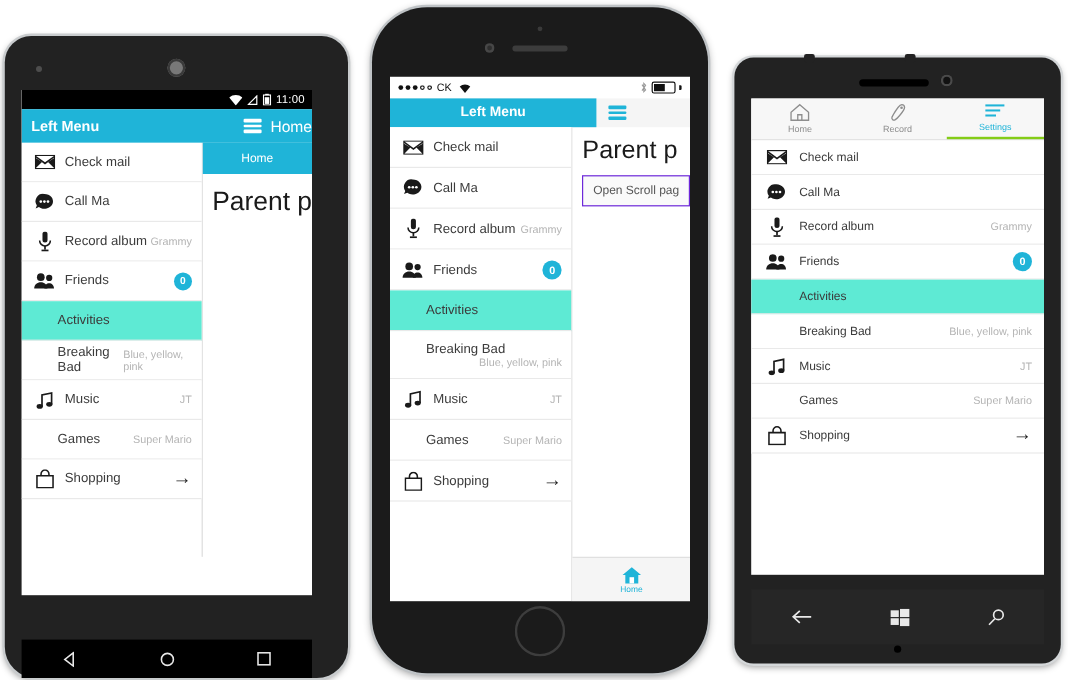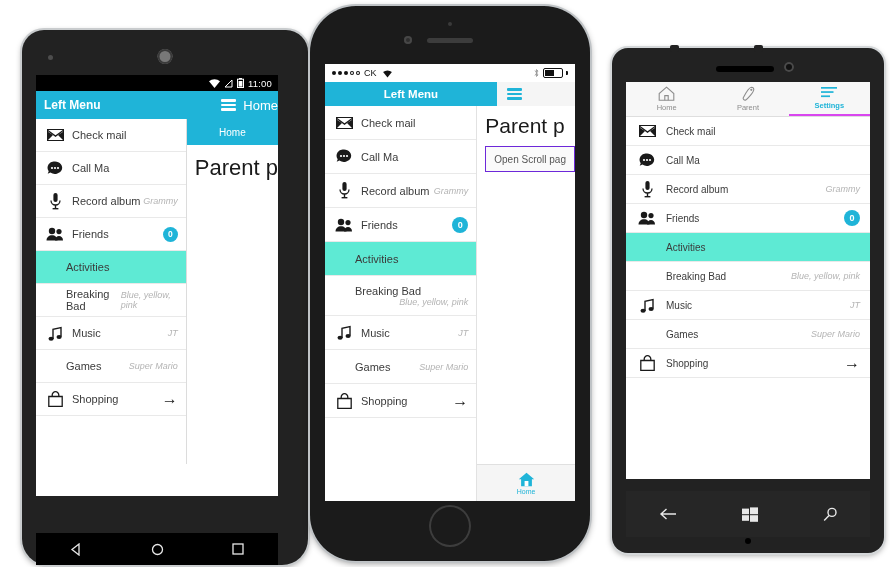--- a/index.html
+++ b/index.html
@@ -8,21 +8,21 @@
     font-family:"Liberation Sans", sans-serif;
   }
   .stage{position:absolute;inset:0;}
 
   
   .device{position:absolute;}
   .bezel{position:absolute;inset:0;background:#1d1d1d;}
   .screen{position:absolute;background:#ffffff;overflow:hidden;}
 
   
-  #android{left:22px;top:30px;width:286px;height:535px;}
+  #android{left:4px;top:30px;width:286px;height:535px;}
   #android .bezel{
     border-radius:22px 22px 26px 26px;
     background:#222222;
     box-shadow:0 0 0 2px #c9ccce, 0 2px 6px rgba(0,0,0,.4);
   }
   #android .speaker{position:absolute;left:50%;top:19px;transform:translateX(-50%);
     width:15px;height:15px;border-radius:50%;background:#787878;
     box-shadow:inset 0 0 0 2px #3a3a3a;}
   #android .frontcam{position:absolute;left:26px;top:25px;width:5px;height:5px;
     border-radius:50%;background:#4d4d4d;}
@@ -78,21 +78,21 @@
   #winphone .micdot{position:absolute;left:50%;bottom:9px;transform:translateX(-50%);
     width:6px;height:6px;border-radius:50%;background:#000;}
 
   
   .accentbg{background:#1fb4d8;}
   .menu-title{color:#fff;font-weight:bold;}
   .row{display:flex;align-items:center;border-bottom:1px solid #e9e9e9;
     background:#fff;box-sizing:border-box;}
   .row .ic{display:flex;align-items:center;justify-content:center;flex:none;}
   .row .lbl{color:#3b3b3b;}
-  .row .sub{margin-left:auto;color:#b4b4b4;font-style:italic;}
+  .row .sub{margin-left:auto;color:#b4b4b4;}
   .row.hdr{background:#5eead4;}
   .row.hdr .lbl{color:#3b3b3b;}
   .badge{background:#1fb4d8;color:#fff;border-radius:50%;display:flex;
     align-items:center;justify-content:center;font-weight:bold;margin-left:auto;}
   .arrow{margin-left:auto;color:#1a1a1a;font-weight:bold;}
   .btnbox{border:1px solid #6d28d9;background:#fafafa;color:#555;
     display:flex;align-items:center;box-sizing:border-box;white-space:nowrap;overflow:hidden;}
   .hamb{display:flex;flex-direction:column;justify-content:center;gap:2px;}
   .hamb span{display:block;border-radius:1px;}
 
@@ -138,21 +138,21 @@
   .i-title{font-size:21px;color:#1a1a1a;padding:8px 0 0 8px;white-space:nowrap;}
   .i-btn{margin:8px 0 0 8px;height:26px;padding:0 8px;font-size:10px;}
   .i-tabbar{margin-top:auto;height:36px;background:#f5f5f5;border-top:1px solid #e0e0e0;
     display:flex;align-items:center;justify-content:center;}
   .i-tab{display:flex;flex-direction:column;align-items:center;gap:1px;color:#1fb4d8;font-size:7px;}
 
   
   .w-tabs{height:34px;background:#f7f7f7;border-bottom:1px solid #dedede;display:flex;}
   .w-tab{flex:1;display:flex;flex-direction:column;align-items:center;justify-content:center;
     gap:2px;font-size:7.5px;color:#8d8d8d;box-sizing:border-box;}
-  .w-tab.active{color:#1fb4d8;border-bottom:2px solid #d946ef;font-weight:bold;}
+  .w-tab.active{color:#1fb4d8;border-bottom:2px solid #84cc16;}
   .w-list .row{height:29px;padding:0 10px;}
   .w-list .row .ic{width:22px;height:20px;margin-right:8px;}
   .w-list .row .lbl{font-size:10px;}
   .w-list .row .sub{font-size:9px;}
   .w-list .row.indent{padding-left:40px;}
   .w-list .badge{width:16px;height:16px;font-size:9px;}
 </style>
 </head>
 <body>
 
@@ -476,21 +476,21 @@
               <path d="M8.5 1.2 15.8 7.6v6.6H1.2V7.6Z" fill="none" stroke="#8d8d8d" stroke-width="1.1"></path>
               <path d="M6.8 14.2V9.6h3.4v4.6" fill="none" stroke="#8d8d8d" stroke-width="1.1"></path>
             </svg>
           <span>Home</span>
         </div>
         <div class="w-tab">
           <svg width="15" height="15" viewBox="0 0 15 15">
               <path d="M11.5 1.2a2.4 2.4 0 0 1 2.3 2.4c0 2.6-6.4 9.4-8 10.3-1.4.8-3.2-1-2.4-2.5C4.4 9.5 9.2 1.2 11.5 1.2Z" fill="none" stroke="#8d8d8d" stroke-width="1.1"></path>
               <circle cx="11.3" cy="3.8" r="1.1" fill="#8d8d8d"></circle>
             </svg>
-          <span>Parent</span>
+          <span>Record</span>
         </div>
         <div class="w-tab active">
           <svg width="17" height="13" viewBox="0 0 17 13">
               <rect x="0" y="1" width="16" height="1.7" fill="#1fb4d8"></rect>
               <rect x="0" y="5.2" width="12.5" height="1.7" fill="#1fb4d8"></rect>
               <rect x="0" y="9.4" width="9" height="1.7" fill="#1fb4d8"></rect>
             </svg>
           <span>Settings</span>
         </div>
       </div>

